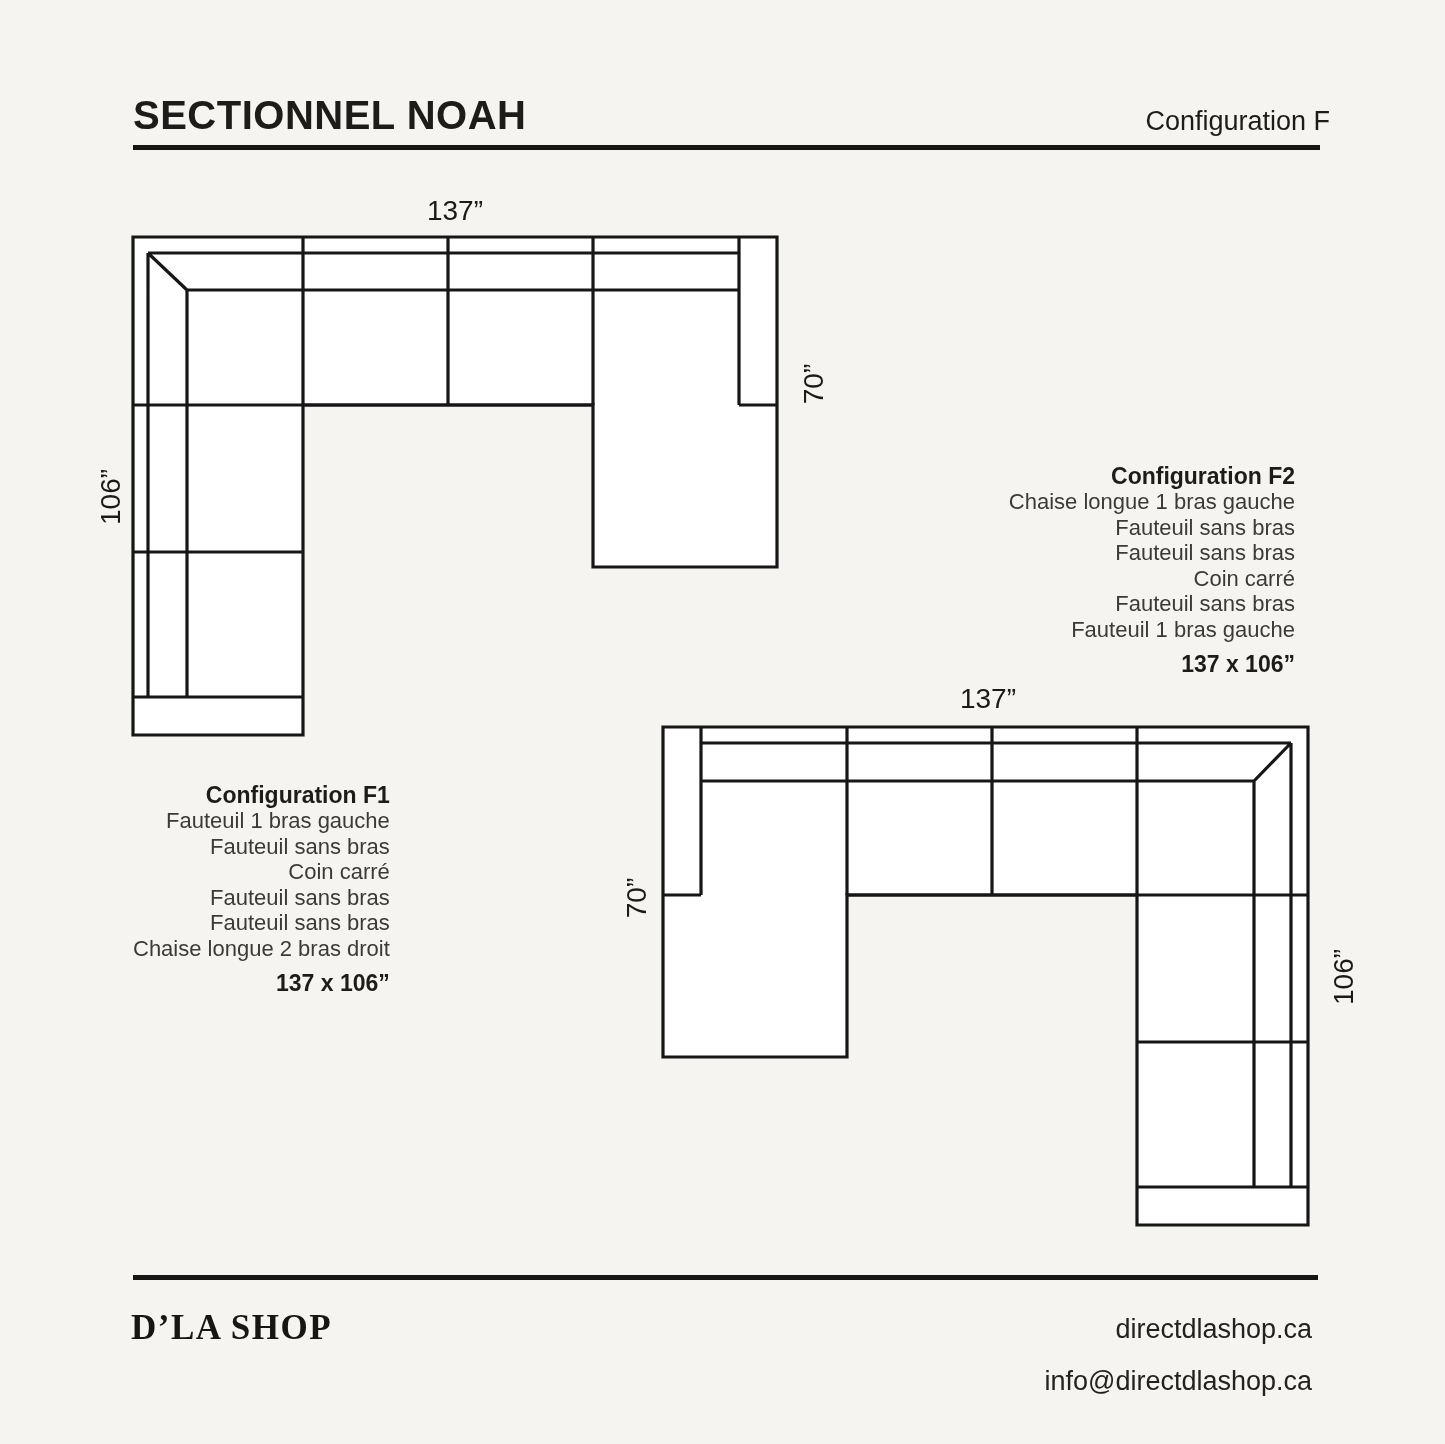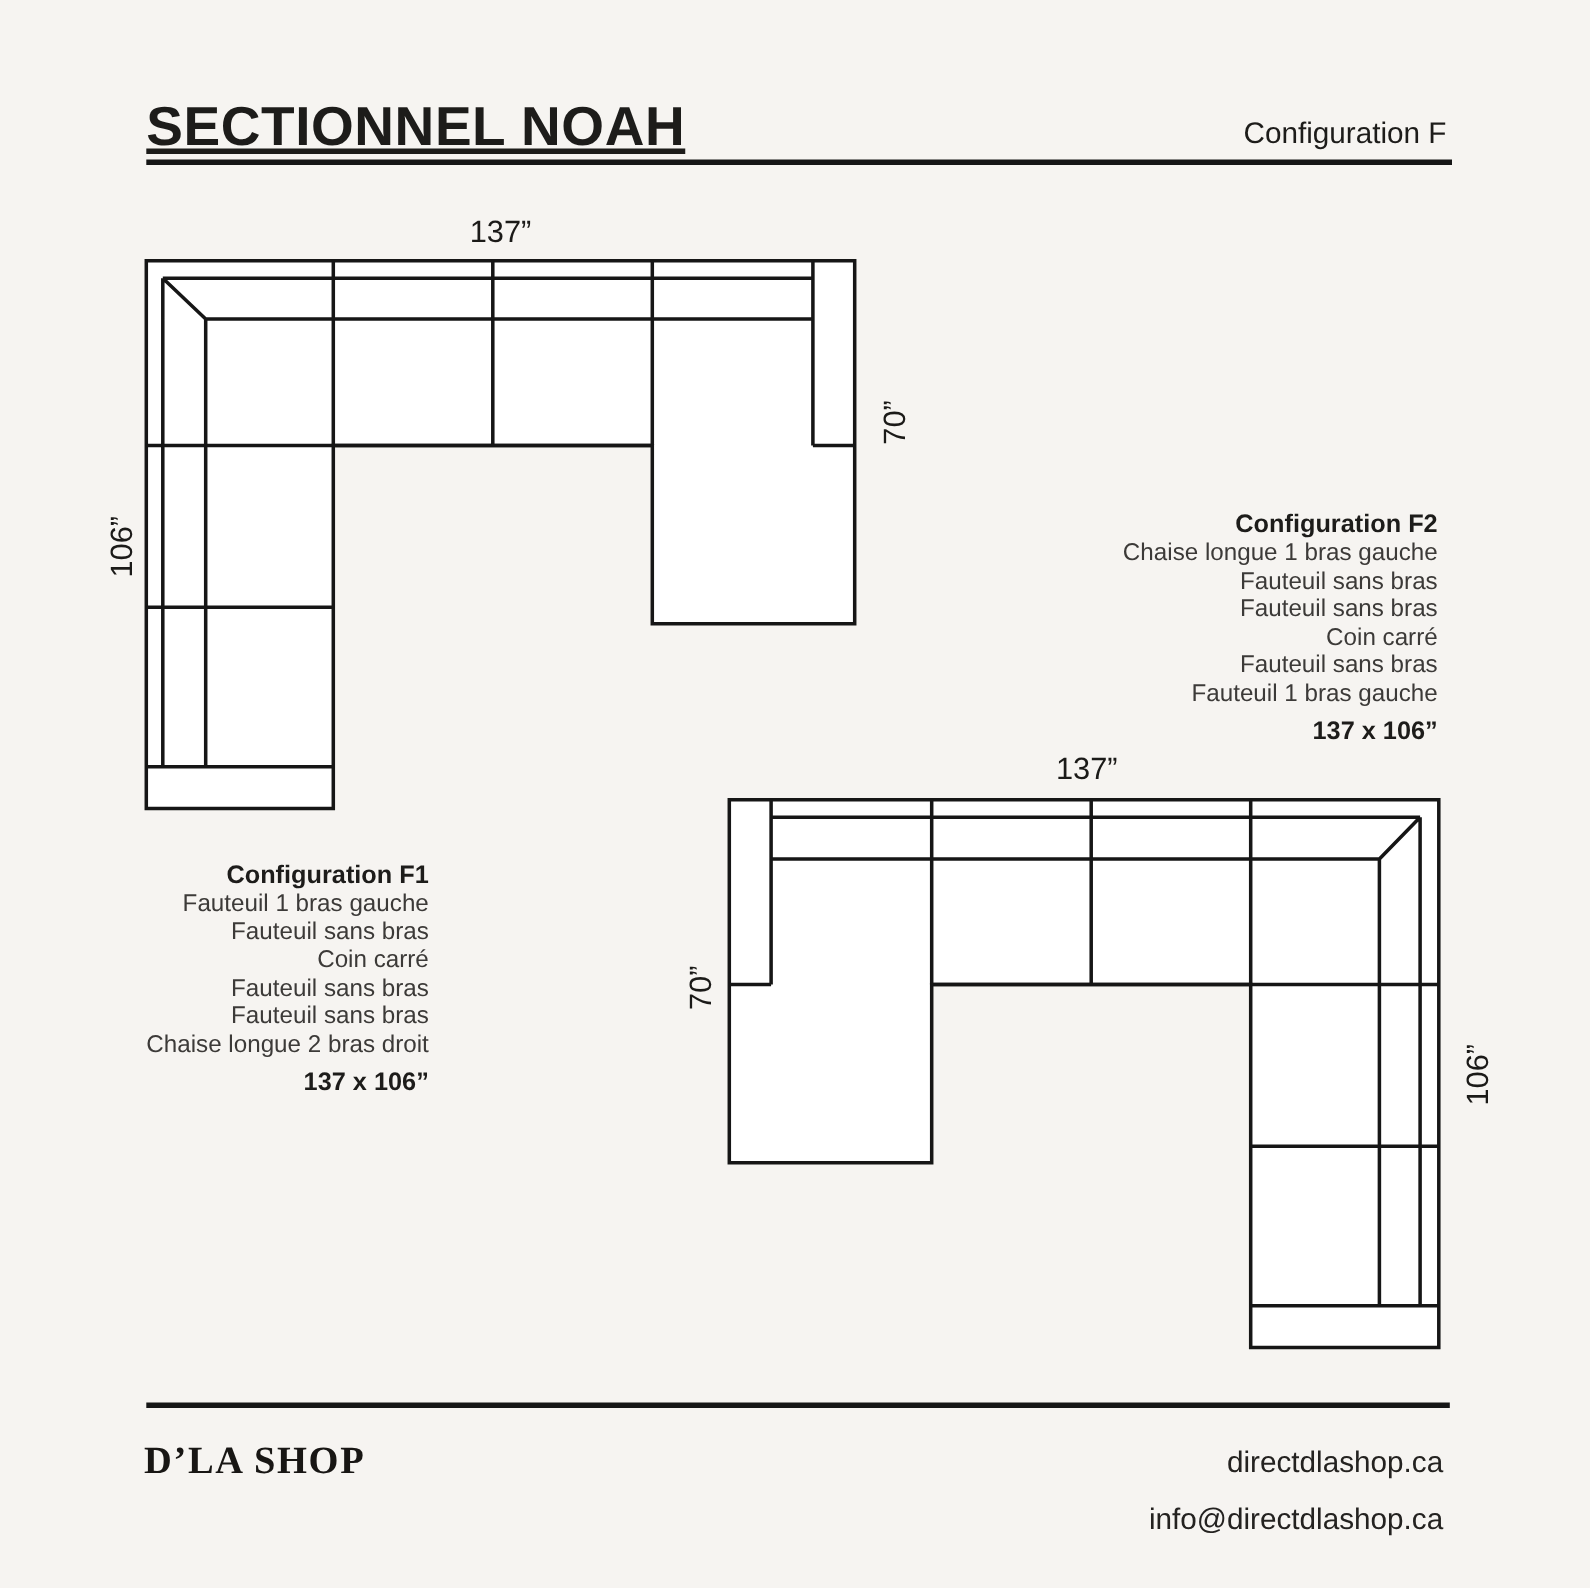--- a/index.html
+++ b/index.html
@@ -14,27 +14,26 @@
   body{background:var(--background);font-family:"Liberation Sans",sans-serif;}
   .page{
     position:relative;
     width:1445px;height:1444px;
     background:var(--background);
     overflow:hidden;
   }
   
   .page-title{
     position:absolute;left:133px;top:94px;
-    font-size:50px;line-height:42px;font-weight:700;
+    font-size:40px;line-height:42px;font-weight:700;
     letter-spacing:.5px;color:var(--text-strong);
     white-space:nowrap;
-    text-decoration:underline;
   }
   .config-label{
-    position:absolute;right:130px;top:107px;
+    position:absolute;right:115px;top:107px;
     font-size:27px;line-height:29px;font-weight:500;
     color:var(--text-strong);white-space:nowrap;
   }
   .rule{
     position:absolute;left:133px;height:5px;
     background:var(--line);
   }
   .rule.top{top:145px;width:1187px;}
   .rule.bottom{top:1275px;width:1185px;}
   
@@ -54,21 +53,21 @@
     stroke-width:3.2;
   }
   svg text{
     font-family:"Liberation Sans",sans-serif;
     font-size:28px;
     fill:#1b1a18;
   }
   
   .cfg-block{position:absolute;color:var(--text-body);}
   .cfg-block.f1{left:133px;top:782px;text-align:right;}
-  .cfg-block.f2{right:138px;top:463px;text-align:right;}
+  .cfg-block.f2{right:150px;top:463px;text-align:right;}
   .cfg-head{
     font-size:23px;line-height:26px;font-weight:700;
     color:var(--text-strong);
   }
   .cfg-item{font-size:22px;line-height:25.5px;font-weight:400;}
   .cfg-dims{
     font-size:23px;line-height:26px;font-weight:700;
     color:var(--text-strong);margin-top:9px;
   }
   

